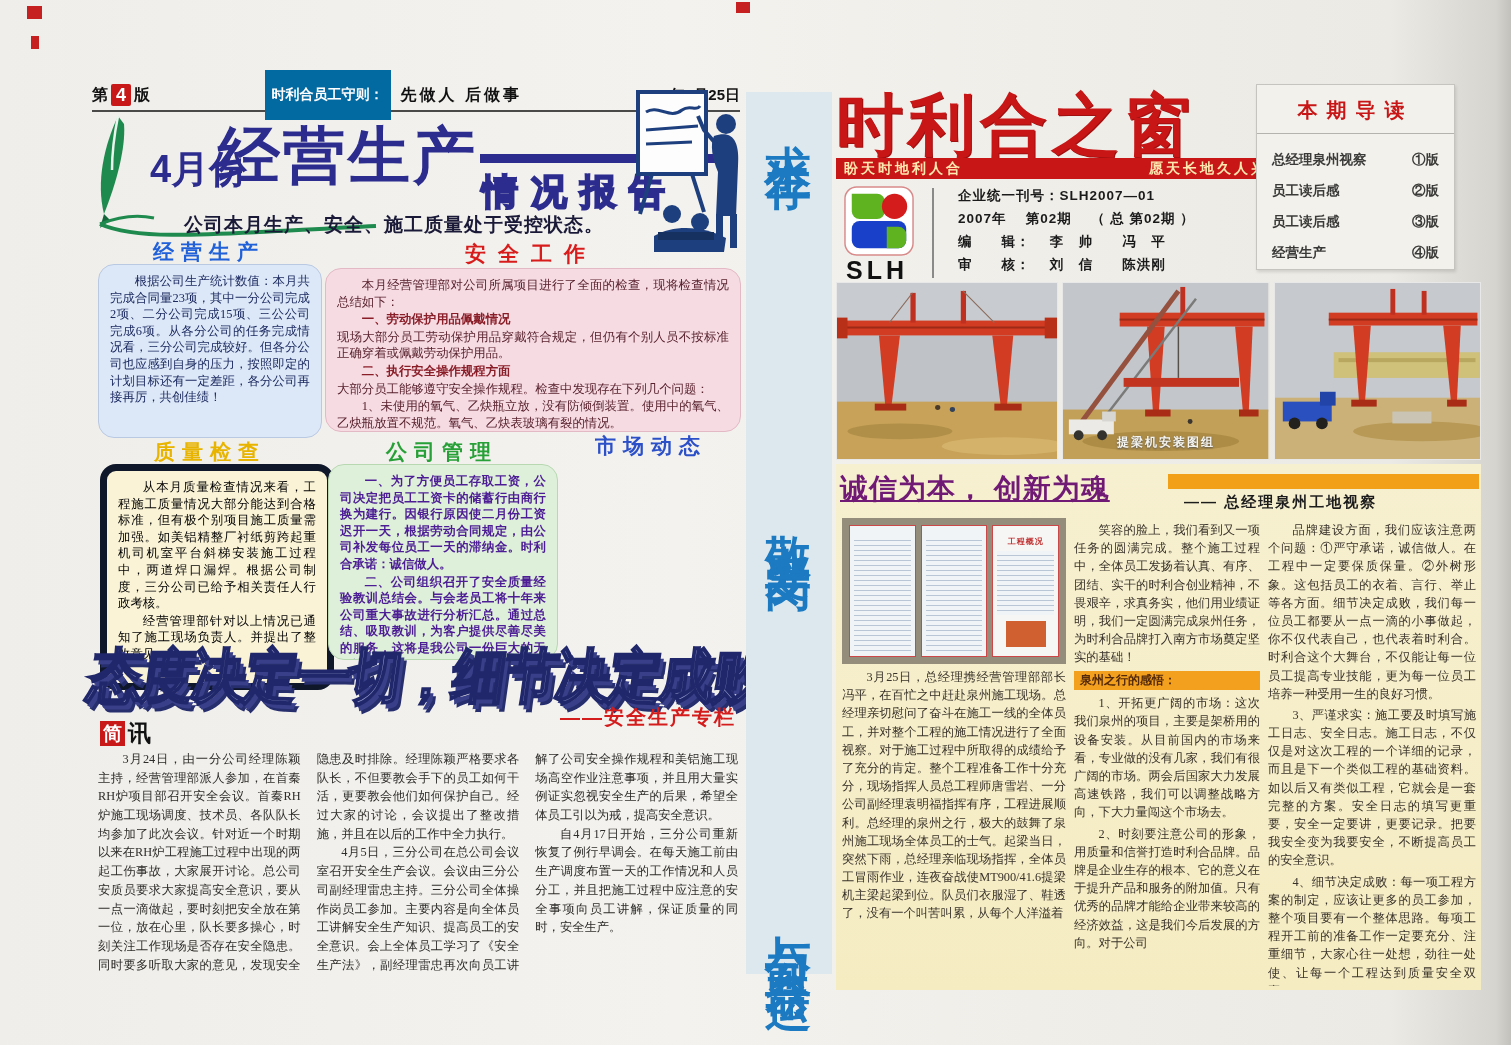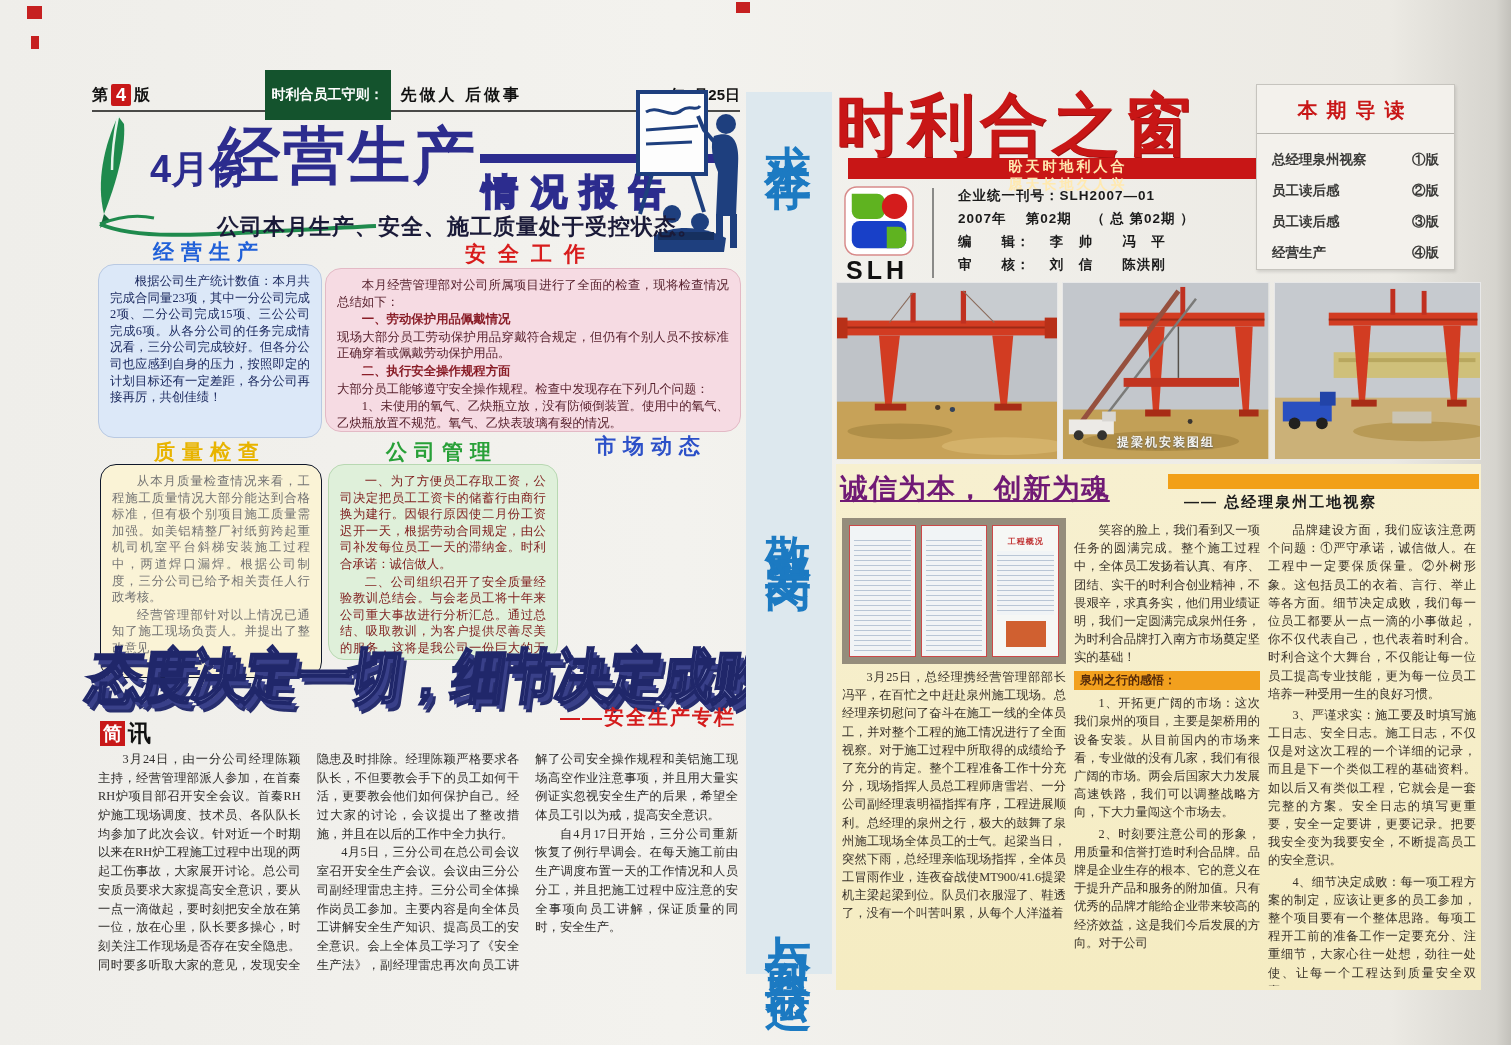--- a/index.html
+++ b/index.html
@@ -16,52 +16,52 @@
 
   
   .left-page{position:absolute;left:88px;top:82px;width:656px;height:912px;}
   .lp-header{position:absolute;left:4px;top:0;width:648px;height:26px;
     display:flex;align-items:center;justify-content:space-between;
     border-bottom:2px solid #4a4a48;padding-bottom:2px;}
   .lp-pageno{font-size:16px;font-weight:bold;color:#111;display:flex;align-items:center;}
   .pg-num{display:inline-block;background:#c81818;color:#fff;font-size:18px;font-weight:900;
     padding:0 5px;margin:0 3px;border-radius:2px;line-height:22px;}
   .lp-motto{display:flex;align-items:center;}
-  .motto-label{background:#14532d;color:#fff;font-size:14px;font-weight:bold;padding:16px 7px;}
+  .motto-label{background:#0369a1;color:#fff;font-size:14px;font-weight:bold;padding:16px 7px;}
   .motto-text{font-size:16px;font-weight:900;color:#111;margin-left:10px;letter-spacing:3px;}
   .lp-date{font-size:15px;font-weight:bold;color:#111;}
 
   .lp-title{position:absolute;left:0;top:28px;width:656px;height:128px;}
   .pen-art{position:absolute;left:-4px;top:2px;width:300px;height:130px;pointer-events:none;}
   .t-prefix{position:absolute;left:62px;top:34px;font-size:38px;font-weight:900;color:#2c2c8e;}
   .t-main{position:absolute;left:130px;top:4px;font-size:62px;font-weight:900;color:#2c2c8e;letter-spacing:3px;}
   .t-bar{position:absolute;left:392px;top:44px;width:252px;height:9px;background:#2c2c8e;}
   .t-suffix{position:absolute;left:394px;top:58px;font-size:36px;font-weight:900;color:#f7f7fa;
     -webkit-text-stroke:2px #2c2c8e;letter-spacing:13px;}
   .presenter-art{position:absolute;right:-10px;top:-24px;width:200px;height:168px;}
-  .lp-subtitle{position:absolute;left:96px;top:130px;font-size:22px;font-weight:bold;
-    color:#1a1a38;font-family:"Liberation Serif",serif;letter-spacing:1px;margin-left:33px;}
+  .lp-subtitle{position:absolute;left:96px;top:130px;font-size:19px;font-weight:bold;
+    color:#1a1a38;font-family:"Liberation Serif",serif;letter-spacing:1px;}
 
   .sec-title{position:absolute;text-align:center;font-size:21px;font-weight:900;letter-spacing:7px;}
   .st-jysc{left:10px;top:156px;width:222px;color:#2060d8;}
   .st-aqgz{left:237px;top:158px;width:412px;color:#d81c1c;letter-spacing:12px;}
   .st-zljc{left:12px;top:356px;width:220px;color:#e8b400;}
   .st-gsgl{left:240px;top:356px;width:228px;color:#28a038;}
   .st-scdt{left:478px;top:350px;width:170px;color:#2c50c8;}
 
   .box{position:absolute;border-radius:16px;padding:7px 11px;overflow:hidden;
     font-family:"Liberation Serif",serif;font-size:12.4px;line-height:1.34;text-align:justify;}
   .box p{margin:1px 0;text-indent:2em;}
   .box p.noind{text-indent:0;}
   .box p.sub-h{font-weight:bold;}
   .bx-jysc{left:10px;top:182px;width:200px;height:158px;background:#dce8f8;border:1px solid #b9c9e2;color:#1c2a60;}
   .bx-aqgz{left:237px;top:186px;width:392px;height:148px;background:#f6dbe3;border:1px solid #e3b9c5;color:#58222e;}
   .bx-aqgz .sub-h{color:#8a1e28;}
-  .bx-zljc{left:12px;top:382px;width:198px;height:198px;background:#faf3d6;border:1px solid #0f172a;color:#737373;}
-  .bx-gsgl{left:240px;top:382px;width:206px;height:180px;background:#dff0da;border:1px solid #b8d8b2;color:#7f1d1d;}
+  .bx-zljc{left:12px;top:382px;width:198px;height:198px;background:#faf3d6;border:7px solid #0f172a;color:#000000;}
+  .bx-gsgl{left:240px;top:382px;width:206px;height:180px;background:#dff0da;border:1px solid #b8d8b2;color:#4c1d95;font-weight:bold;}
   .bx-scdt{left:478px;top:374px;width:148px;height:188px;background:#ded8f0;border:1px solid #bfb8dd;color:#322a5e;}
 
   .slogan3d{position:absolute;left:6px;top:556px;width:648px;font-size:54px;font-weight:900;
     color:#959ccf;-webkit-text-stroke:2px #20276a;letter-spacing:-2px;white-space:nowrap;
     transform:skewX(-8deg) scaleY(1.08);transform-origin:left top;
     text-shadow:4px 4px 0 #394089,7px 7px 0 #272e6e;}
   .col-tag{position:absolute;right:8px;top:622px;font-size:20px;font-weight:900;color:#d41c1c;letter-spacing:2px;}
   .brief-head{position:absolute;left:12px;top:636px;display:flex;align-items:center;}
   .brief-badge{background:#c81818;color:#fff;font-size:19px;font-weight:900;width:25px;height:25px;
     display:flex;align-items:center;justify-content:center;}
@@ -76,23 +76,23 @@
     display:flex;flex-direction:column;align-items:center;justify-content:space-between;padding:16px 0;
     box-sizing:border-box;}
   .mid-strip span{writing-mode:vertical-rl;font-size:46px;font-weight:900;color:#1c7ac2;
     letter-spacing:10px;line-height:1;}
 
   
   .right-page{position:absolute;left:836px;top:82px;width:645px;height:910px;}
   .masthead{position:absolute;left:0;top:-2px;width:440px;font-size:67px;font-weight:900;
     color:#c81616;font-family:Liberation Sans, sans-serif;letter-spacing:5px;white-space:nowrap;
     text-shadow:1px 1px 0 #a01010;}
-  .rp-banner{position:absolute;left:12px;top:76px;width:424px;height:21px;background:#c81616;
+  .rp-banner{position:absolute;left:0;top:76px;width:424px;height:21px;background:#c81616;
     color:#ffe9b0;font-size:14px;font-weight:bold;letter-spacing:3px;
-    display:flex;align-items:center;justify-content:space-between;padding:0 8px;flex-direction:column;}
+    display:flex;align-items:center;justify-content:space-between;padding:0 8px;}
   .rp-info{position:absolute;left:2px;top:102px;width:438px;height:96px;}
   .slh-logo{position:absolute;left:6px;top:2px;width:70px;height:70px;}
   .slh-text{position:absolute;left:8px;top:72px;font-size:25px;font-weight:900;color:#111;letter-spacing:4px;}
   .info-vline{position:absolute;left:94px;top:4px;width:2px;height:90px;background:#8a8a88;}
   .info-lines{position:absolute;left:108px;top:0;width:326px;margin-left:12px;}
   .info-lines div{font-size:13.5px;font-weight:bold;color:#1a1a1a;line-height:23px;letter-spacing:1px;}
   .red-edge{position:absolute;left:437px;top:96px;width:4px;height:86px;background:#cc2222;}
 
   .guide-box{position:absolute;left:420px;top:2px;width:199px;height:186px;background:#f3f1ec;
     border:1px solid #c6c4be;box-shadow:1px 2px 3px rgba(0,0,0,.12);box-sizing:border-box;}

